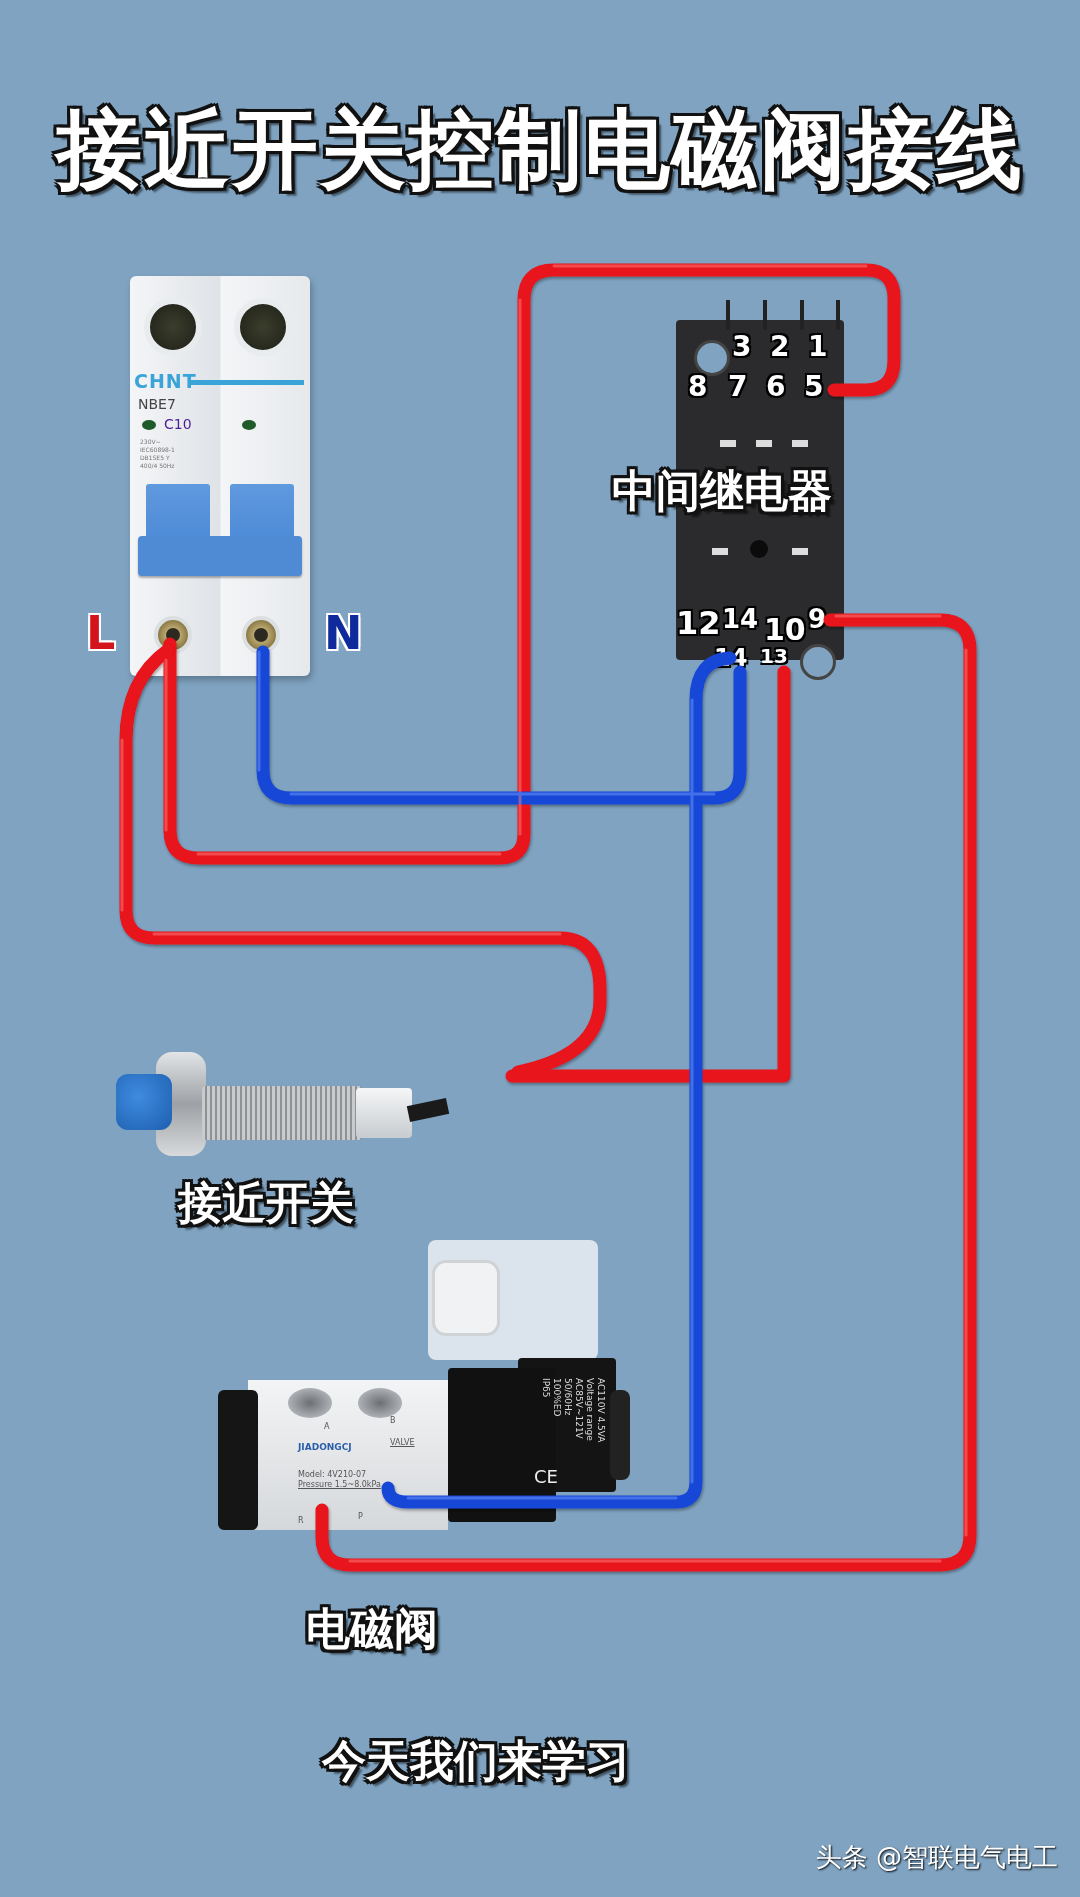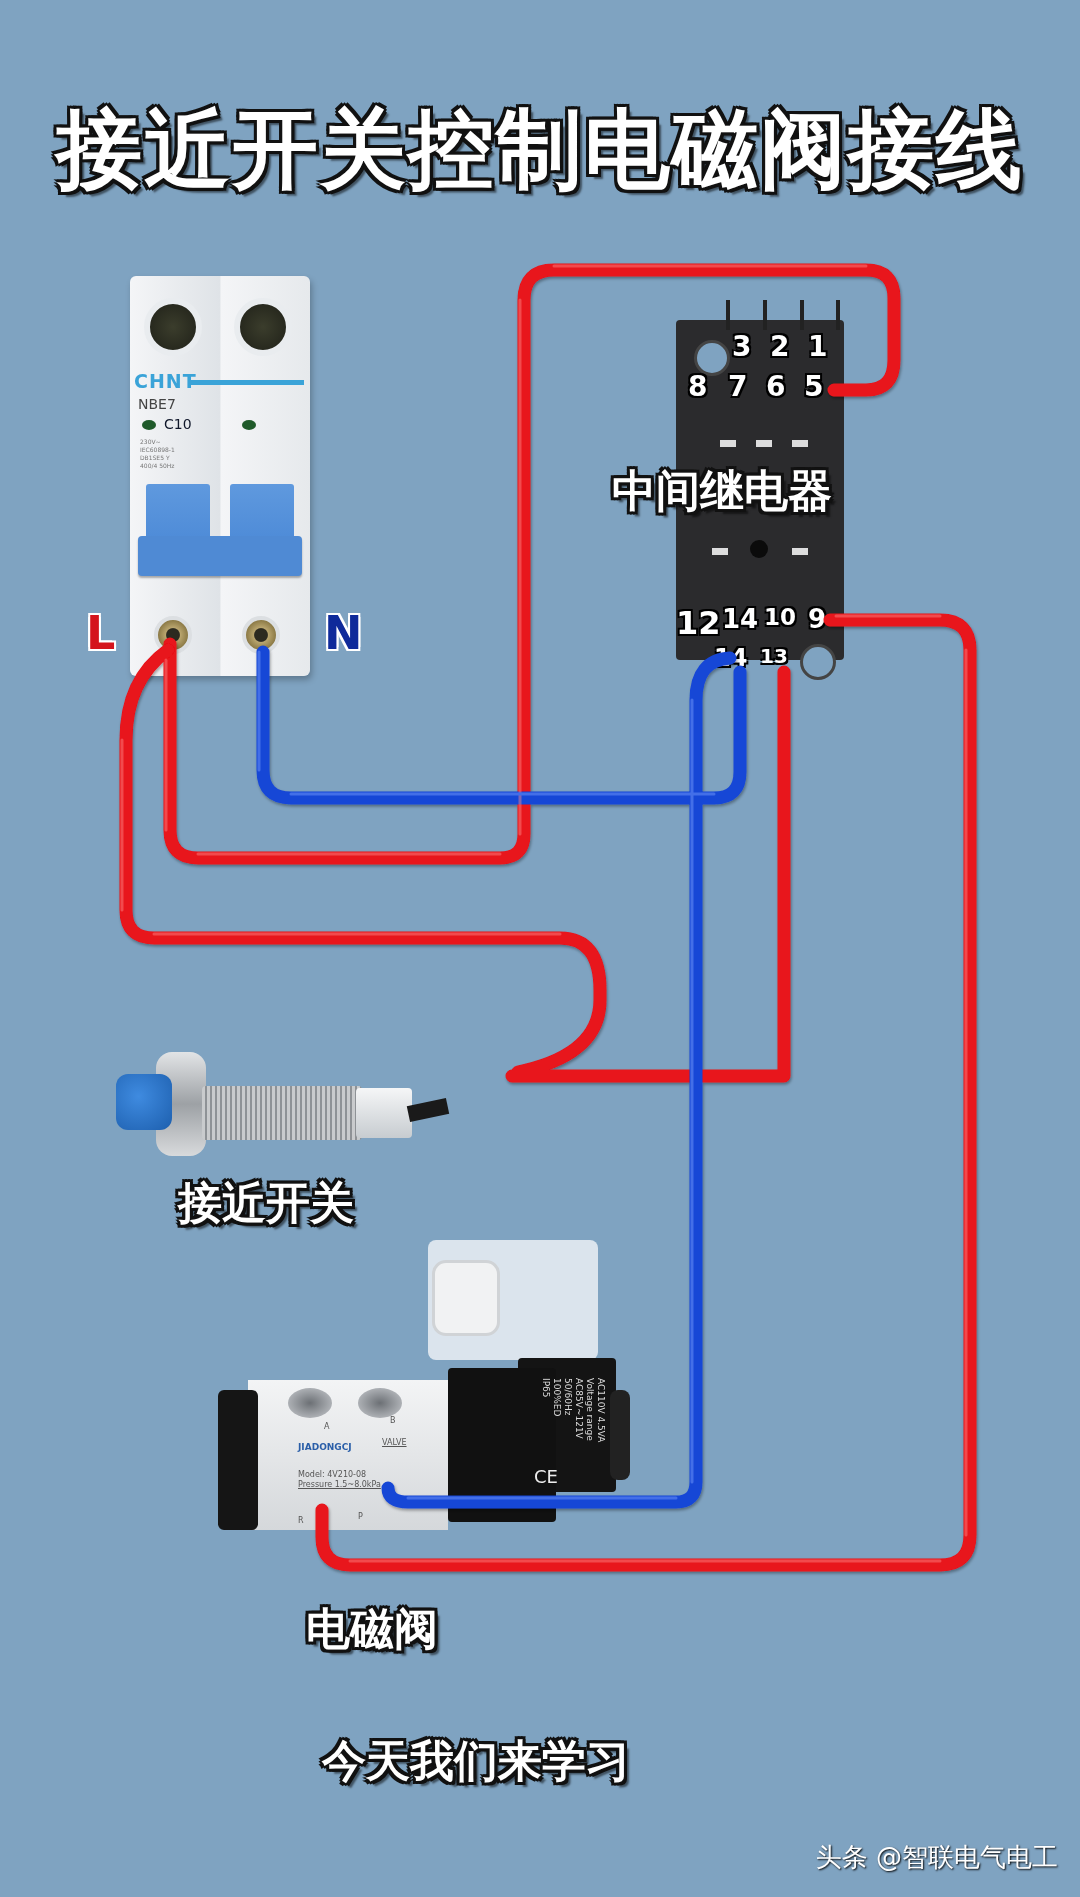--- a/index.html
+++ b/index.html
@@ -12,21 +12,21 @@
   .label { position:absolute; font-size:44px; }
   #wires { position:absolute; left:0; top:0; }
 
   
   #breaker { position:absolute; left:130px; top:276px; width:180px; height:400px; }
   .brk-body { position:absolute; left:0; top:0; width:180px; height:400px; background:linear-gradient(90deg,#f4f5f7,#dfe3e7 50%,#f4f5f7 50.5%,#e6e9ec); border-radius:6px; box-shadow:2px 4px 6px rgba(0,0,0,.25); }
   .brk-hole { position:absolute; width:46px; height:46px; border-radius:50%; background:radial-gradient(#3b3d2c,#1f2018); border:6px solid #e9ecef; top:22px; }
   .brk-brand { position:absolute; left:4px; top:94px; font-size:19px; color:#3aa3d8; font-weight:bold; letter-spacing:1px; }
   .brk-stripe { position:absolute; left:58px; top:104px; width:116px; height:5px; background:#3aa3d8; }
   .brk-model { position:absolute; left:8px; top:120px; font-size:14px; color:#444; }
-  .brk-rating { position:absolute; left:34px; top:140px; font-size:14px; color:#0f172a; }
+  .brk-rating { position:absolute; left:34px; top:140px; font-size:14px; color:#4c1d95; }
   .brk-led { position:absolute; width:14px; height:10px; border-radius:50%; background:#1f5a2a; top:144px; }
   .brk-small { position:absolute; left:10px; top:162px; font-size:6px; color:#777; line-height:8px; }
   .brk-toggle { position:absolute; top:208px; width:64px; height:70px; background:linear-gradient(#5f99de,#4a88d6); border-radius:3px; }
   .brk-bar { position:absolute; left:8px; top:260px; width:164px; height:40px; background:#4f8ad4; border-radius:4px; box-shadow:0 2px 2px rgba(0,0,0,.3); }
   .brk-screw { position:absolute; width:30px; height:30px; border-radius:50%; background:radial-gradient(#2c2a20 30%,#b9a56e 35%,#8c7a46 70%); top:340px; border:4px solid #dcdfe2; }
 
   
   #relay { position:absolute; left:676px; top:300px; width:168px; height:390px; }
   .rly-body { position:absolute; left:0; top:20px; width:168px; height:340px; background:#2b2b2d; border-radius:4px; }
   .rly-pin { position:absolute; top:0; width:4px; height:30px; background:#222; }
@@ -104,21 +104,21 @@
   <div class="rly-num" style="left:90px; top:70px;">6</div>
   <div class="rly-num" style="left:128px; top:70px;">5</div>
   <div class="rly-slot" style="left:44px; top:140px;"></div>
   <div class="rly-slot" style="left:80px; top:140px;"></div>
   <div class="rly-slot" style="left:116px; top:140px;"></div>
   <div class="rly-slot" style="left:36px; top:248px;"></div>
   <div class="rly-dot" style="top:240px;"></div>
   <div class="rly-slot" style="left:116px; top:248px;"></div>
   <div class="rly-num" style="left:0; top:304px; font-size:32px;">12</div>
   <div class="rly-num" style="left:46px; top:304px; font-size:26px;">14</div>
-  <div class="rly-num" style="left:88px; top:304px; font-size:23px;">10</div>
+  <div class="rly-num" style="left:88px; top:312px; font-size:30px;">10</div>
   <div class="rly-num" style="left:132px; top:304px; font-size:26px;">9</div>
   <div class="rly-num" style="left:38px; top:344px; font-size:24px;">14</div>
   <div class="rly-num" style="left:84px; top:344px; font-size:20px;">13</div>
   <div class="rly-hole" style="left:124px; top:344px; background:#7fa3c1;"></div>
 </div>
 <div class="label outlined" style="left:612px; top:462px;">中间继电器</div>
 
 <div id="prox">
   <div class="prx-nut"></div>
   <div class="prx-cap"></div>
@@ -134,22 +134,22 @@
   <div class="vlv-coil2"></div>
   <div class="vlv-coil"></div>
   <div class="vlv-knob"></div>
   <div class="vlv-body"></div>
   <div class="vlv-end"></div>
   <div class="vlv-port" style="left:70px;"></div>
   <div class="vlv-port" style="left:140px;"></div>
   <div class="vlv-text" style="left:106px; top:192px;">A</div>
   <div class="vlv-text" style="left:172px; top:186px;">B</div>
   <div class="vlv-text" style="left:80px; top:212px; font-size:9px; color:#2a5ea8; font-weight:bold;">JIADONGCJ</div>
-  <div class="vlv-text" style="left:164px; top:208px;text-decoration:underline;">VALVE</div>
-  <div class="vlv-text" style="left:80px; top:240px;">Model: 4V210-08</div>
+  <div class="vlv-text" style="left:172px; top:208px;text-decoration:underline;">VALVE</div>
+  <div class="vlv-text" style="left:80px; top:240px;">Model: 4V210-07</div>
   <div class="vlv-text" style="left:80px; top:250px;text-decoration:underline;">Pressure 1.5~8.0kPa</div>
   <div class="vlv-text" style="left:80px; top:286px;">R</div>
   <div class="vlv-text" style="left:140px; top:282px;">P</div>
   <div class="vlv-text" style="left:196px; top:268px;">N</div>
   <div class="vlv-coiltext">
     <span>AC110V 4.5VA</span><br>
     <span>Voltage range</span><br>
     <span>AC85V~121V</span><br>
     <span>50/60Hz</span><br>
     <span>100%ED</span><br>

